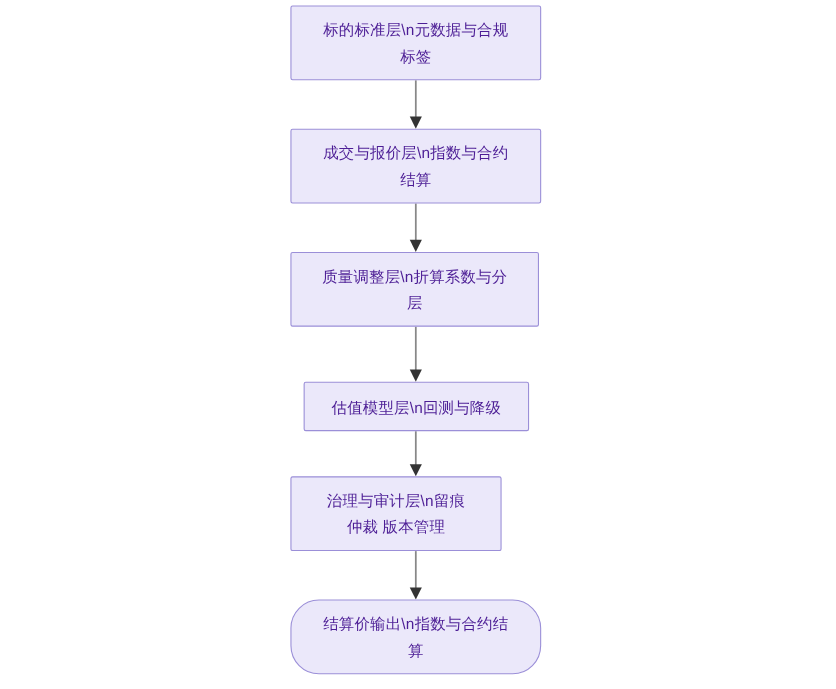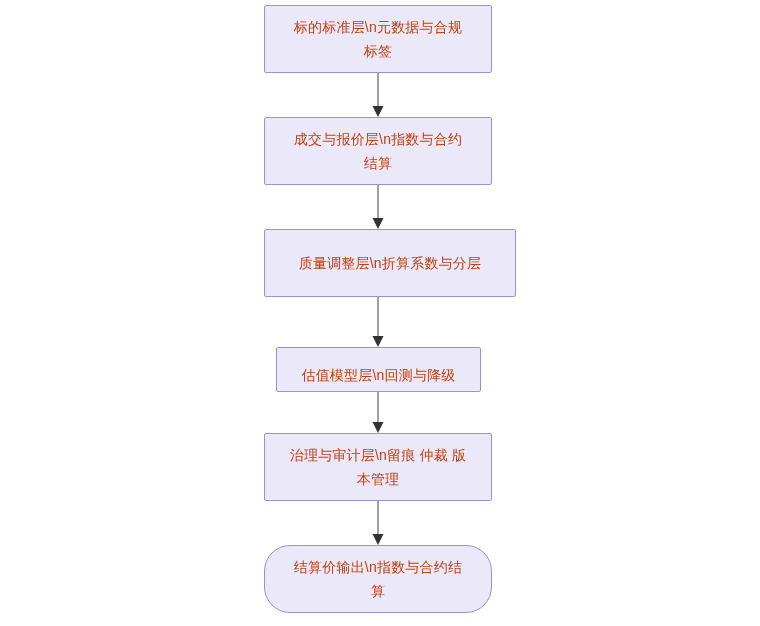--- a/index.html
+++ b/index.html
@@ -26,41 +26,41 @@
   .node {
     position: absolute;
     box-sizing: border-box;
     background: #ebe8fa;
     border: 1px solid #9b8fd8;
     border-radius: 2px;
     display: flex;
     align-items: center;
     justify-content: center;
     text-align: center;
-    color: #c2410c;
+    color: #4c1d95;
     font-size: 14px;
     line-height: 24px;
     letter-spacing: 0.2px;
     padding: 4px 24px;
     white-space: normal;
     word-break: break-all;
   }
 
   .node-label {
     display: block;
     width: 100%;
     text-align: center;
   }
 
   
   #node-1 { left: 264px; top: 5px;   width: 228px; height: 68px; }
   #node-2 { left: 264px; top: 117px; width: 228px; height: 68px; }
-  #node-3 { left: 264px; top: 229px; width: 252px; height: 68px; }
-  #node-4 { left: 276px; top: 347px; width: 205px; height: 45px; align-items: flex-end; }
-  #node-5 { left: 264px; top: 433px; width: 228px; height: 68px; }
+  #node-3 { left: 264px; top: 229px; width: 226px; height: 68px; }
+  #node-4 { left: 276px; top: 347px; width: 205px; height: 45px; }
+  #node-5 { left: 264px; top: 433px; width: 192px; height: 68px; }
   #node-6 { left: 264px; top: 545px; width: 228px; height: 68px; border-radius: 26px; }
 
   
   .edge {
     position: absolute;
     left: 0;
     top: 0;
     width: 760px;
     height: 626px;
     pointer-events: none;

